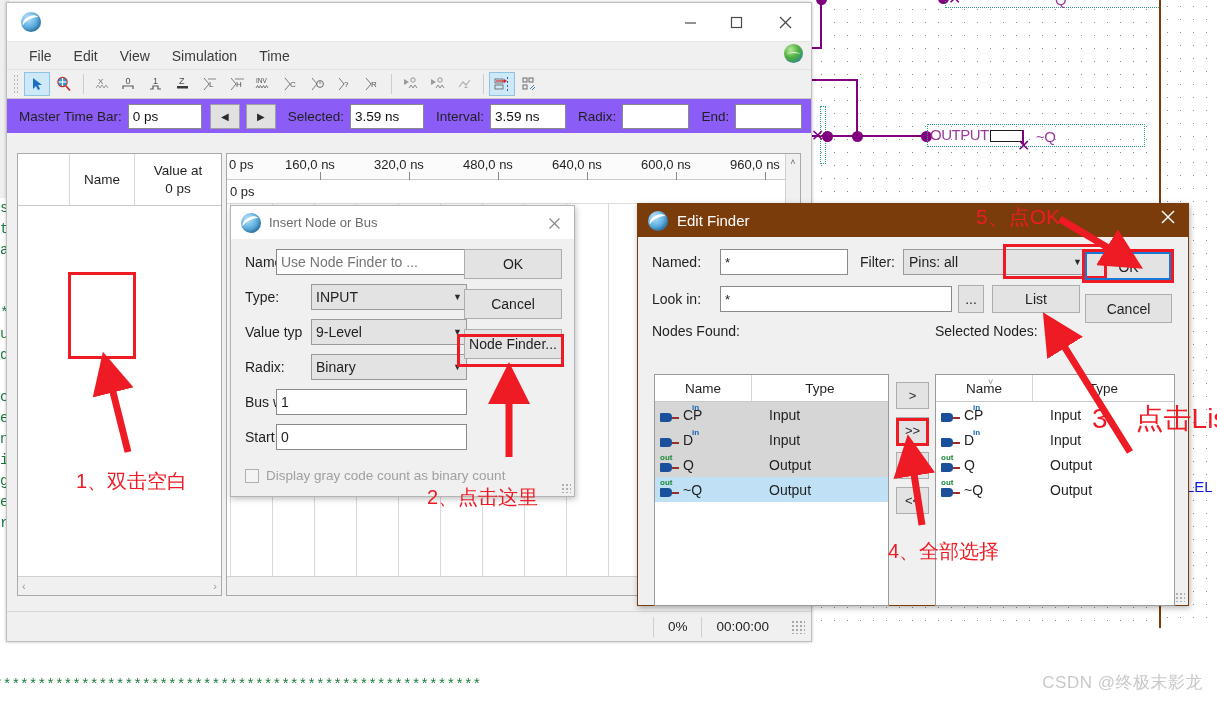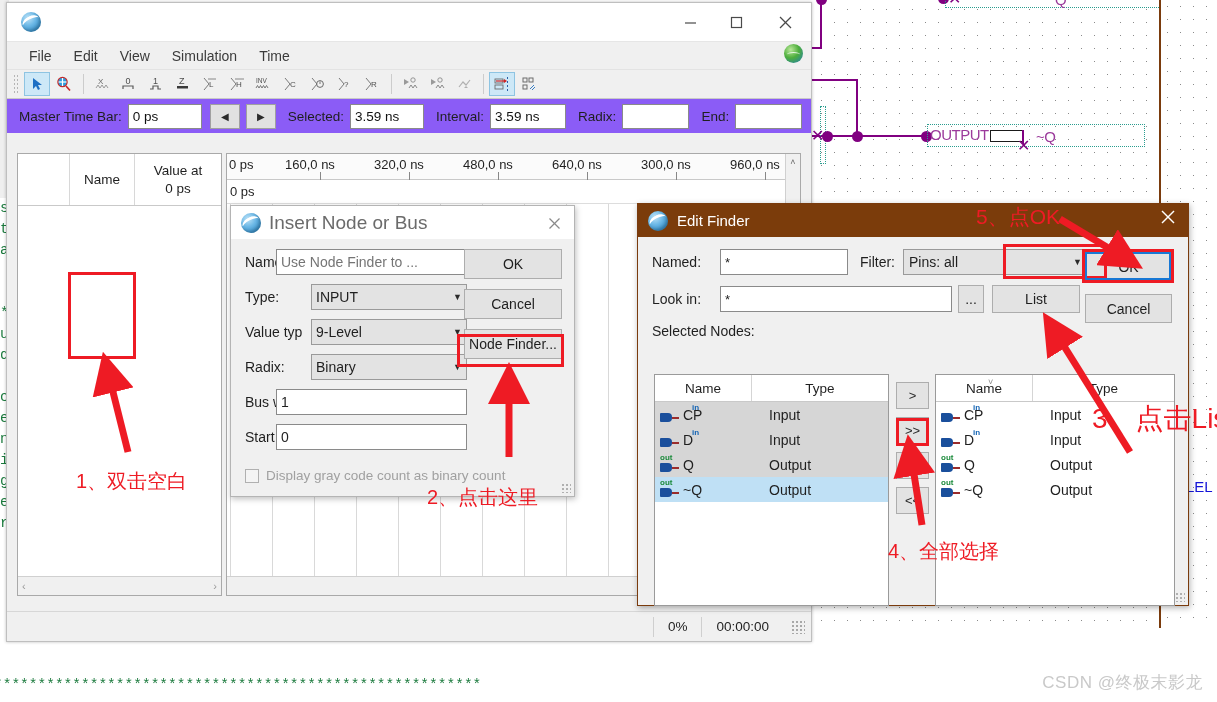--- a/index.html
+++ b/index.html
@@ -234,21 +234,21 @@
   .dlg-insert {
     position:absolute; left:230px; top:205px; width:345px; height:292px;
     background:#f0f0f0; border:1px solid #b4b4b4;
     box-shadow: 1px 2px 6px rgba(0,0,0,0.25);
   }
   .dlg-insert .dtitle {
     height: 33px; background:#ffffff; display:flex; align-items:center;
     position:relative;
   }
   .dlg-insert .dtitle .t {
-    font-size:19px; color:#6b6b6b; margin-left:4px;
+    font-size:13px; color:#6b6b6b; margin-left:4px;
   }
   .dlg-close {
     position:absolute; right:10px; top:7px; width:20px; height:20px;
     display:flex;align-items:center;justify-content:center; color:#777;
   }
   .dlg-body { padding: 10px 12px 0 14px; position:relative; }
   .frow { display:flex; align-items:center; margin-bottom: 9px; }
   .flabel { width: 66px; font-size:14px; color:#1f1f1f; white-space:nowrap; overflow:hidden; }
   .finput {
     flex:1; height:26px; border:1px solid #8a8a8a; background:#ffffff;
@@ -610,21 +610,21 @@
         </div>
       </div>
 
       <div class="wave-pane">
         <div class="time-ruler">
           <span class="tick-label" style="left:2px;">0 ps</span>
           <span class="tick-label" style="left:58px;">160,0 ns</span>
           <span class="tick-label" style="left:147px;">320,0 ns</span>
           <span class="tick-label" style="left:236px;">480,0 ns</span>
           <span class="tick-label" style="left:325px;">640,0 ns</span>
-          <span class="tick-label" style="left:414px;">300,0 ns</span>
+          <span class="tick-label" style="left:414px;">600,0 ns</span>
           <span class="tick-label" style="left:503px;">960,0 ns</span>
           <div class="tick-mark" style="left:93px;"></div>
           <div class="tick-mark" style="left:182px;"></div>
           <div class="tick-mark" style="left:271px;"></div>
           <div class="tick-mark" style="left:360px;"></div>
           <div class="tick-mark" style="left:449px;"></div>
           <div class="tick-mark" style="left:538px;"></div>
         </div>
         <div class="zero-row">0 ps</div>
         <div class="wave-vgrid"></div>
@@ -730,20 +730,21 @@
           <span class="caret">▼</span>
         </div>
       </div>
       <div class="nf-row">
         <span class="nf-label">Look in:</span>
         <input class="nf-input" style="width: 232px;" value="*">
         <div class="nf-btn" style="width:26px; margin-left:6px;">...</div>
         <div class="nf-btn" style="width:88px; margin-left:8px;">List</div>
       </div>
       <div style="display:flex; margin-top:4px;">
+        <span class="nf-sub" style="width:283px;">Nodes Found:</span>
         <span class="nf-sub">Selected Nodes:</span>
       </div>
     </div>
 
     <div class="nf-btn" style="position:absolute; right:16px; top:48px; width:87px; height:29px;">OK</div>
     <div class="nf-btn" style="position:absolute; right:16px; top:90px; width:87px; height:29px;">Cancel</div>
 
     <div class="listbox" style="left:16px; top:170px; width:235px; height:232px;">
       <div class="lb-head">
         <div class="lb-h" style="width:97px;">Name</div>

